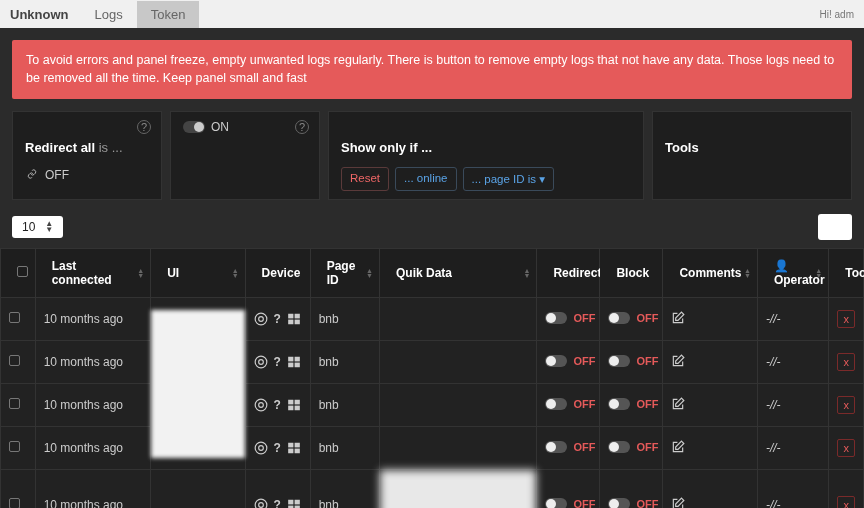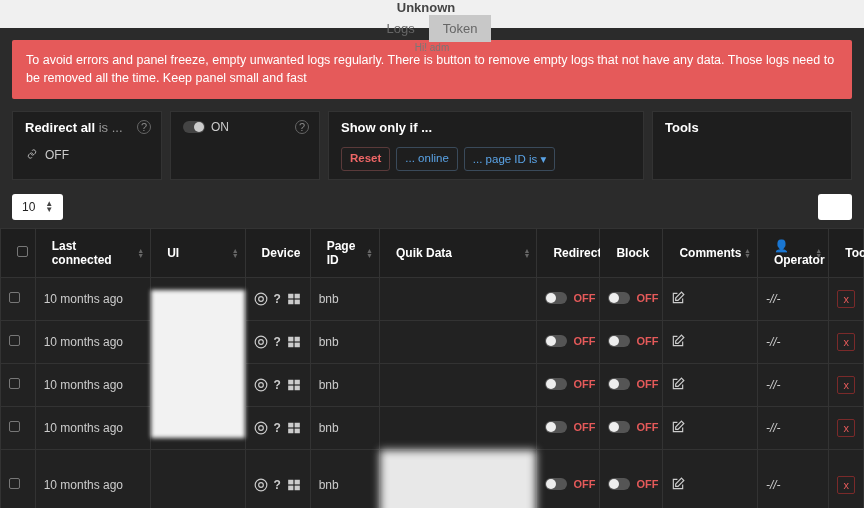--- a/index.html
+++ b/index.html
@@ -12,21 +12,20 @@
   height: 508px;
   overflow: hidden;
 }
 .topbar {
   background: #f0f0f0;
   height: 28px;
   display: flex;
   align-items: center;
   padding: 0 10px;
   color: #555;
-  flex-direction: column;
 }
 .topbar-tabs { display: flex; gap: 0; }
 .topbar-tab {
   padding: 6px 14px;
   color: #666;
   cursor: pointer;
 }
 .topbar-tab.active { background: #c8c8c8; }
 .topbar-brand { font-weight: 600; color: #444; padding-right: 12px; }
 .topbar-spacer { flex: 1; }
@@ -52,20 +51,21 @@
   border: 1px solid #333;
   padding: 8px 12px;
   flex-shrink: 0;
   position: relative;
 }
 .ctrl-title {
   color: #fff;
   font-weight: 600;
   font-size: 13px;
   margin-bottom: 12px;
+  margin-top: 20px;
 }
 .ctrl-title .light { color: #999; font-weight: 400; }
 .ctrl-help {
   position: absolute;
   right: 10px;
   top: 8px;
   color: #888;
   font-size: 11px;
   border: 1px solid #666;
   border-radius: 50%;
@@ -108,25 +108,26 @@
 .filter-btns { display: flex; gap: 6px; margin-top: 2px; }
 .pill {
   border: 1px solid #3a4a5a;
   border-radius: 3px;
   padding: 4px 8px;
   font-size: 11.5px;
   color: #5aa3e6;
   cursor: pointer;
   background: transparent;
 }
-.pill.red { color: #e66; border-color: #5a3a3a; font-weight: bold; }
+.pill.red { color: #e66; border-color: #5a3a3a; }
 
 .paging {
   margin: 14px 12px 8px;
   display: flex;
+  align-items: center;
   gap: 12px;
 }
 .pg-select {
   background: #fff;
   color: #222;
   border-radius: 3px;
   padding: 4px 10px;
   display: flex;
   align-items: center;
   gap: 10px;

